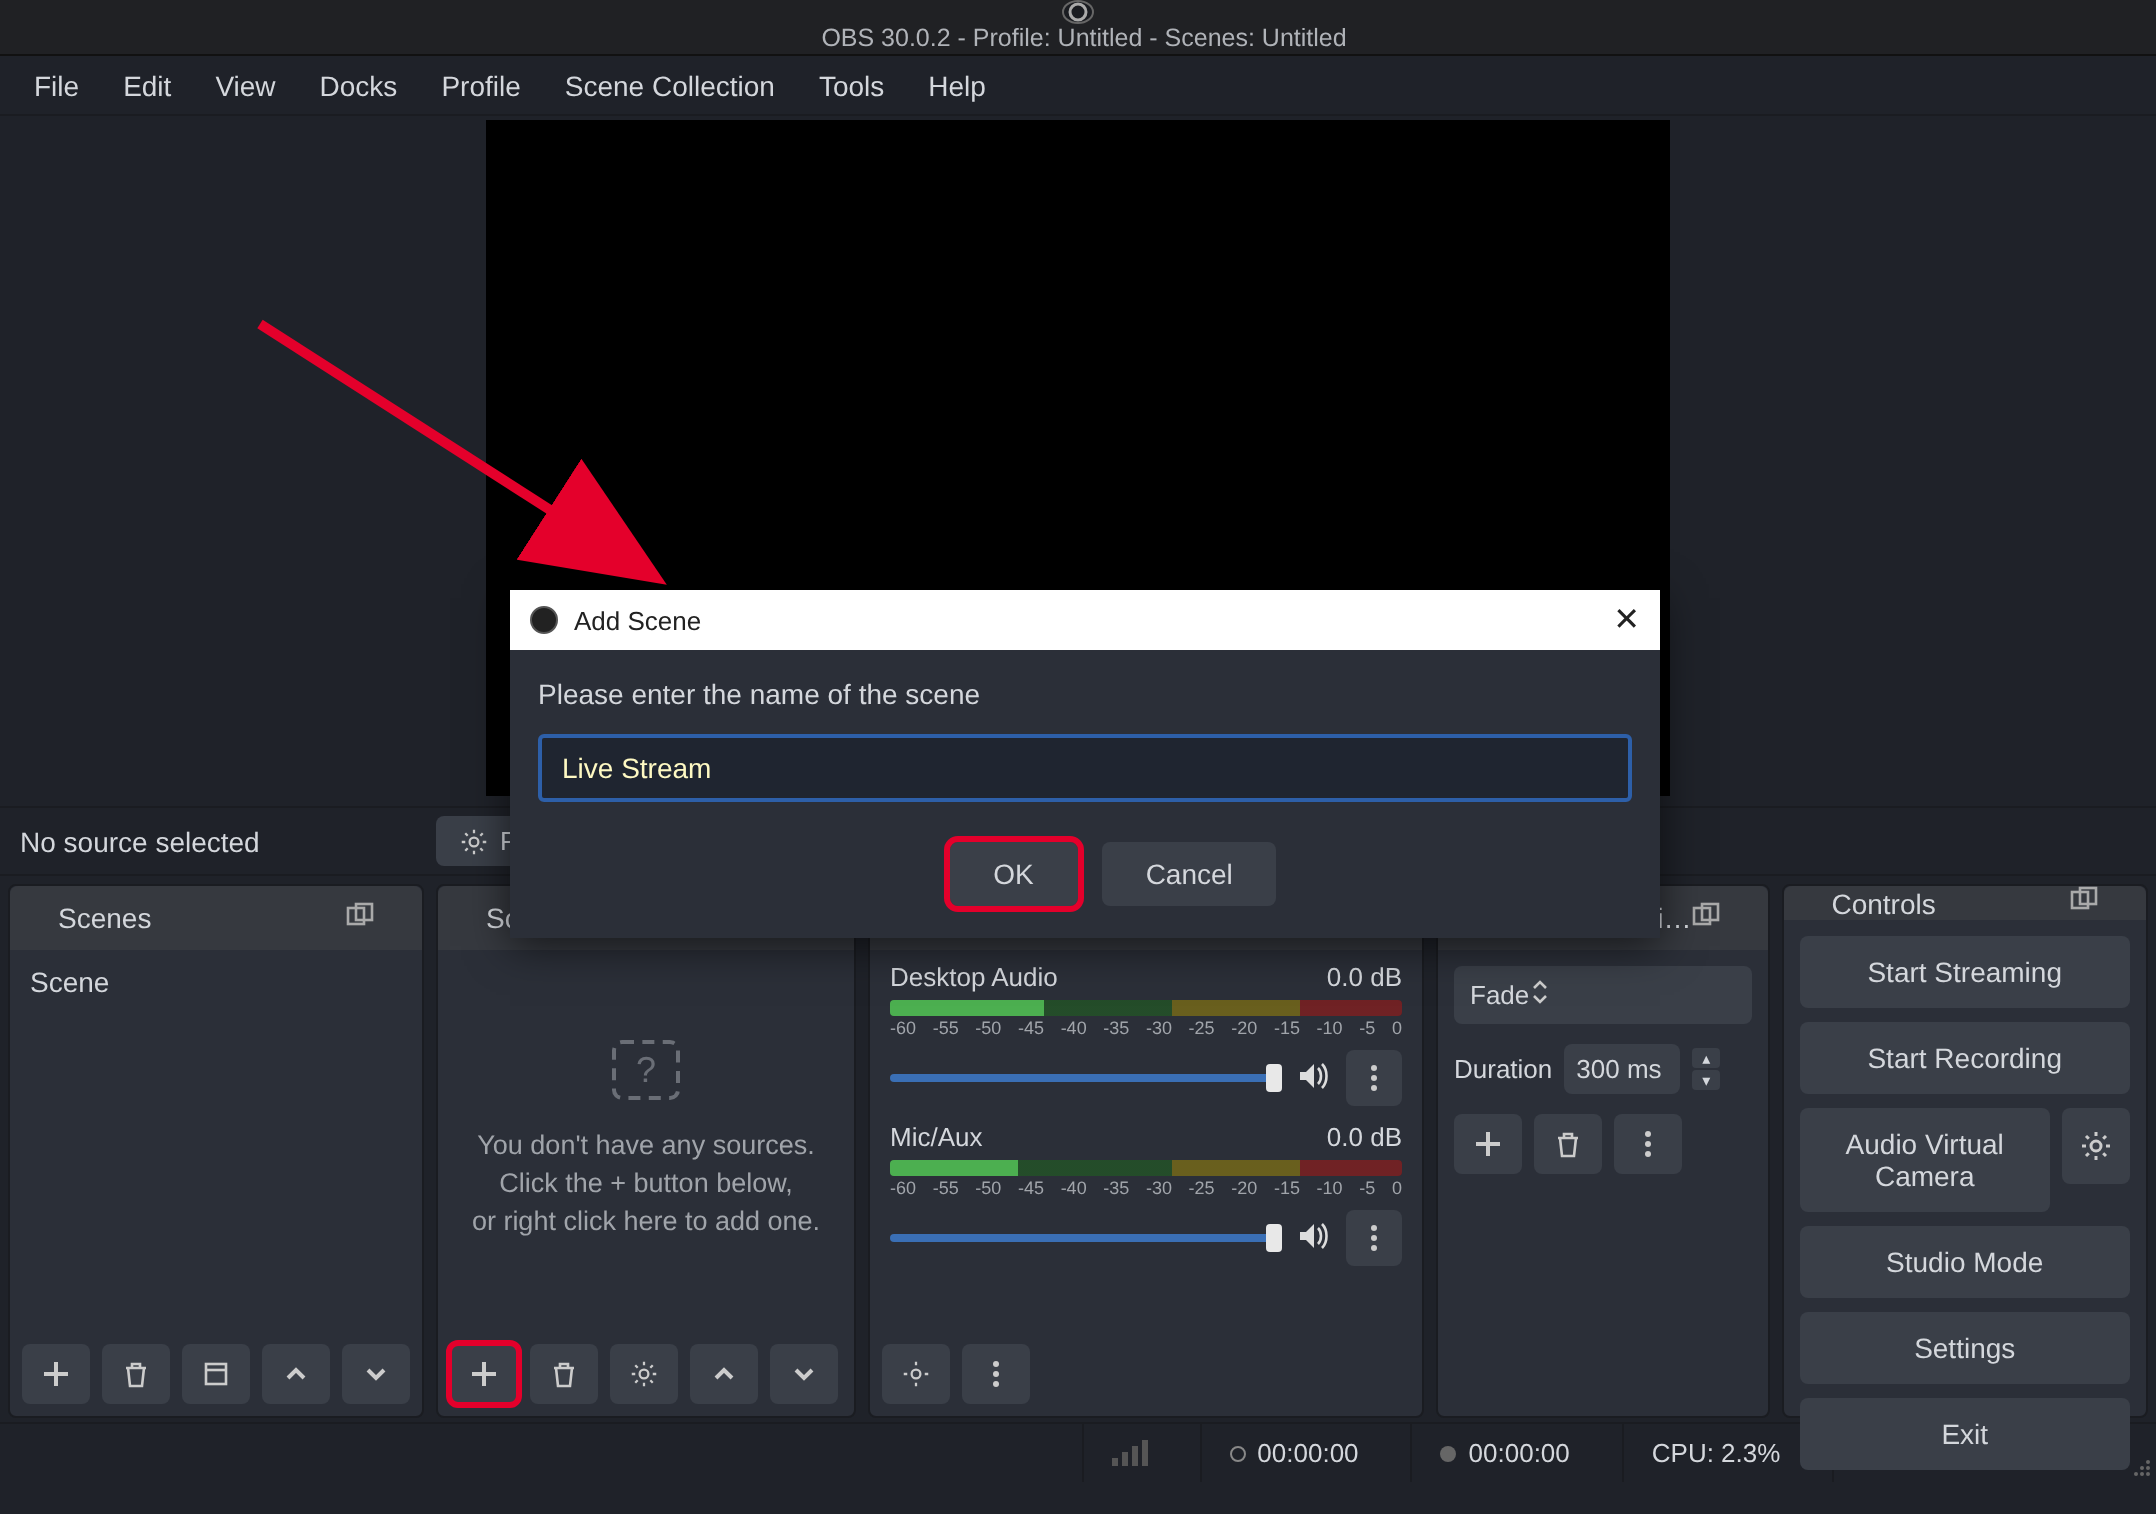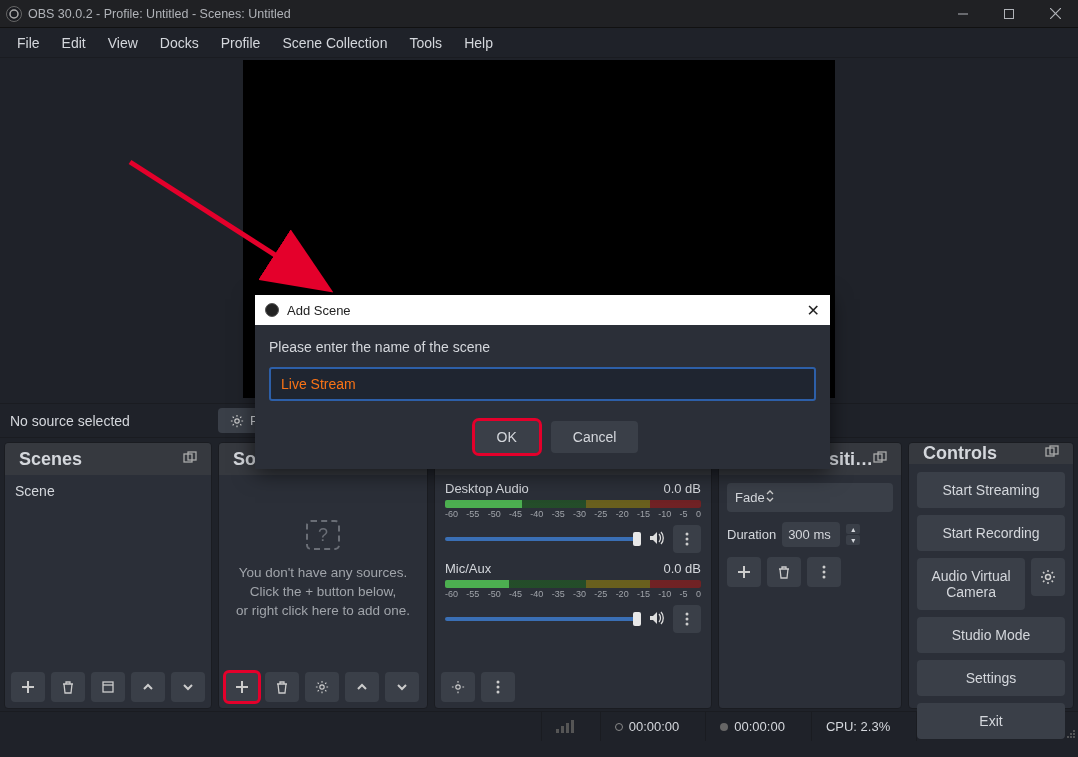--- a/index.html
+++ b/index.html
@@ -30,20 +30,21 @@
     color:var(--text);
     display:flex;flex-direction:column;
   }
   
   .titlebar{
     height:28px;background:var(--titlebar);
     display:flex;align-items:center;
     padding-left:6px;
     color:#b0b3b8;font-size:12.5px;
     border-bottom:1px solid #111;
+    flex-direction:column;
   }
   .titlebar .logo{
     width:16px;height:16px;border-radius:50%;
     background:#1a1c21;border:1px solid #666;margin-right:6px;
     display:flex;align-items:center;justify-content:center;
   }
   .titlebar .spacer{flex:1;}
   .titlebar .winbtn{
     width:46px;height:28px;display:flex;align-items:center;justify-content:center;
     color:#b0b3b8;
@@ -95,22 +96,22 @@
     border:1px solid var(--border);
     position:relative;
   }
   .dock-scenes{flex:0 0 202px;}
   .dock-sources{flex:0 0 210px;}
   .dock-mixer{flex:0 0 278px;}
   .dock-trans{flex:0 0 154px;}
   .dock-controls{flex:1;}
   .dock-header{
     height:32px;background:var(--panel-header);
-    display:flex;align-items:center;padding:0 14px;
-    font-size:18px;font-weight:700;color:var(--text);
+    display:flex;align-items:center;padding:0 24px;
+    font-size:14px;font-weight:400;color:var(--text);
     justify-content:space-between;
     border-top-left-radius:4px;border-top-right-radius:4px;
   }
   .dock-body{flex:1;overflow:hidden;position:relative;}
   .dock-footer{
     display:flex;align-items:center;gap:6px;padding:6px;
   }
   .iconbtn{
     width:34px;height:30px;background:var(--button);
     border:none;border-radius:4px;color:var(--text);
@@ -216,21 +217,21 @@
   }
   .modal-title .mt-left{display:flex;align-items:center;gap:8px;}
   .modal-title .obs-icon{
     width:14px;height:14px;border-radius:50%;background:#222;border:1px solid #555;
   }
   .modal-title .close{font-size:16px;cursor:pointer;}
   .modal-body{padding:14px 14px 16px 14px;color:var(--text);font-size:14px;}
   .modal-input{
     width:100%;margin-top:12px;
     background:#1f2530;border:2px solid #2d5fa8;
-    color:#f97316;padding:7px 10px;font-size:14px;border-radius:3px;
+    color:#fef9c3;padding:7px 10px;font-size:14px;border-radius:3px;
   }
   .modal-buttons{
     display:flex;gap:12px;justify-content:center;margin-top:20px;
   }
   .mbtn{
     background:var(--button);border:none;color:var(--text);
     padding:8px 22px;border-radius:4px;font-size:14px;cursor:pointer;
   }
   .mbtn.ok{outline:3px solid var(--red);outline-offset:0px;margin-left:28px;}
   

